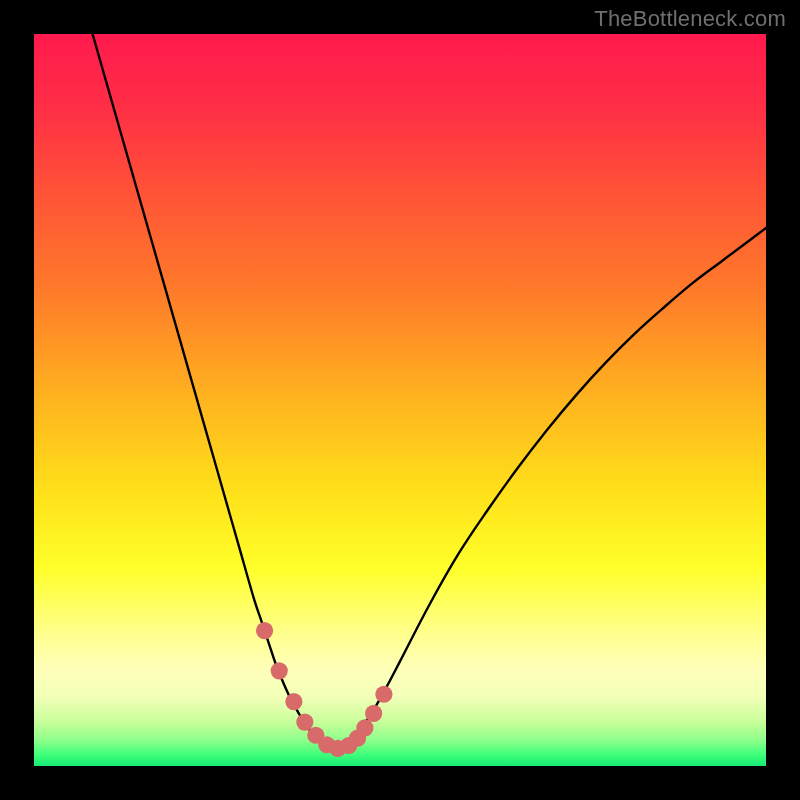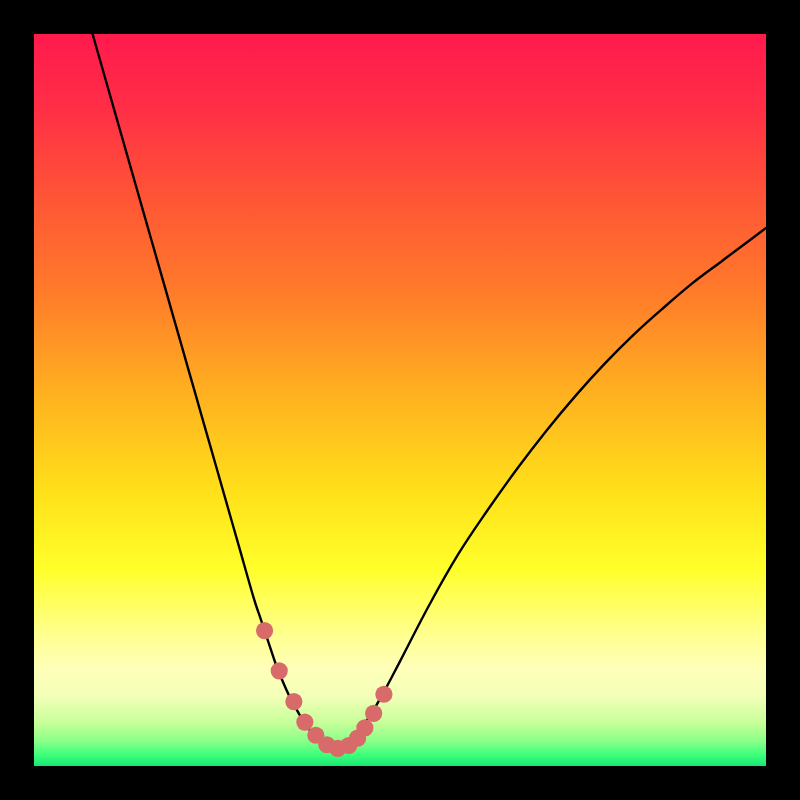--- a/index.html
+++ b/index.html
@@ -72,13 +72,14 @@
         <circle cx="292.80" cy="710.77" r="8.6" fill="#d96a6a" stroke="#c95858" stroke-width="0"></circle>
         <circle cx="303.78" cy="714.43" r="8.6" fill="#d96a6a" stroke="#c95858" stroke-width="0"></circle>
         <circle cx="314.76" cy="711.50" r="8.6" fill="#d96a6a" stroke="#c95858" stroke-width="0"></circle>
         <circle cx="323.54" cy="704.18" r="8.6" fill="#d96a6a" stroke="#c95858" stroke-width="0"></circle>
         <circle cx="330.86" cy="693.94" r="8.6" fill="#d96a6a" stroke="#c95858" stroke-width="0"></circle>
         <circle cx="339.65" cy="679.30" r="8.6" fill="#d96a6a" stroke="#c95858" stroke-width="0"></circle>
         <circle cx="349.90" cy="660.26" r="8.6" fill="#d96a6a" stroke="#c95858" stroke-width="0"></circle>
       </g>
   </svg>
 
+  <div class="watermark">TheBottleneck.com</div>
 </div>
 
 </body></html>

